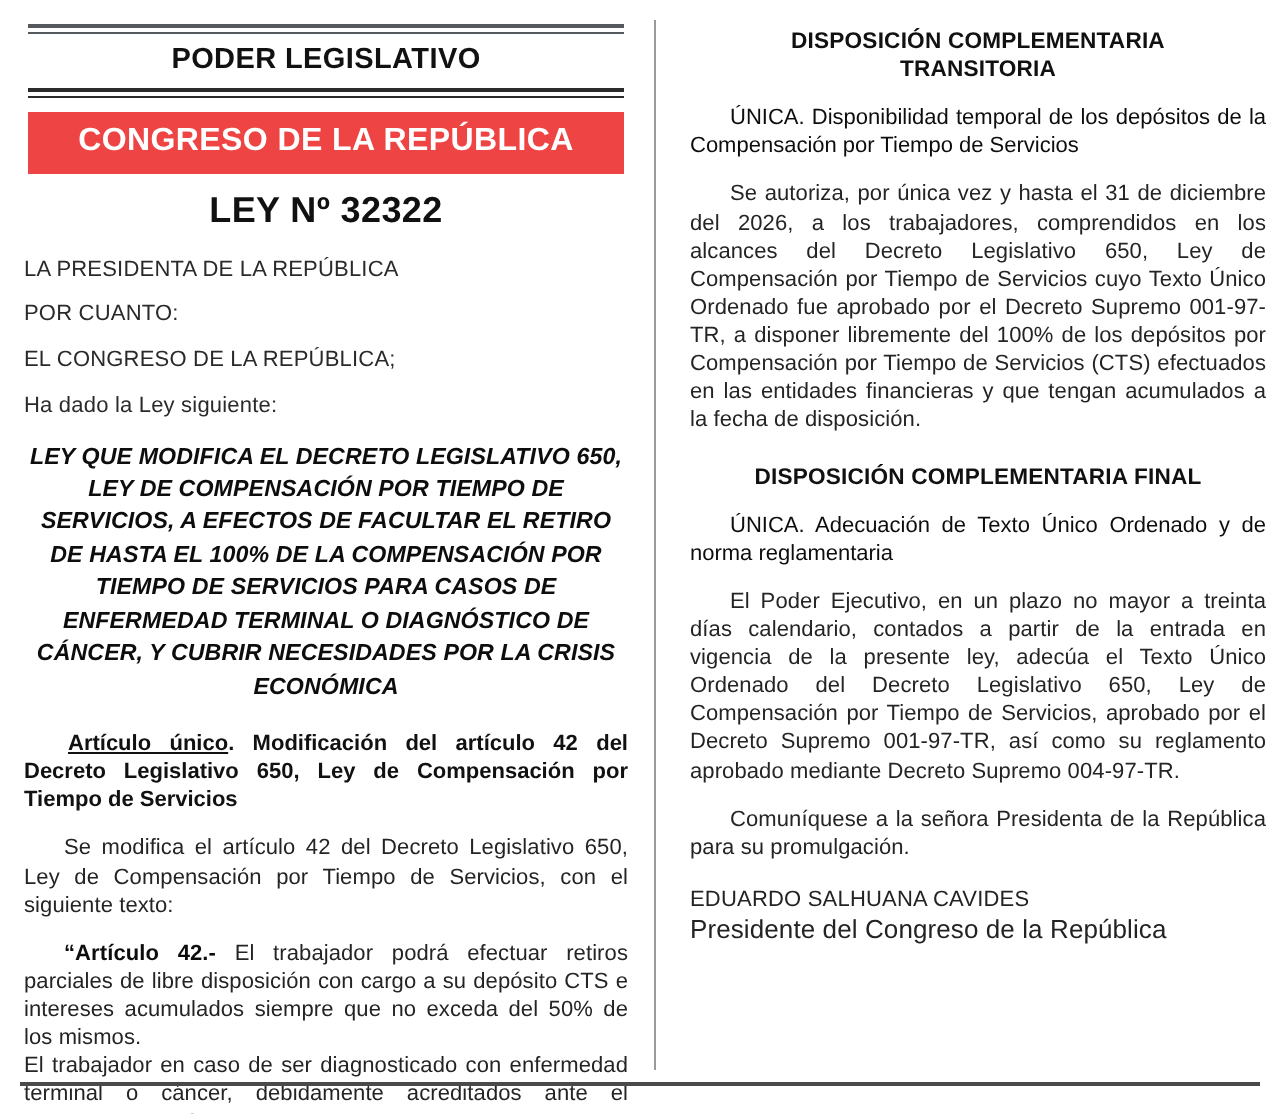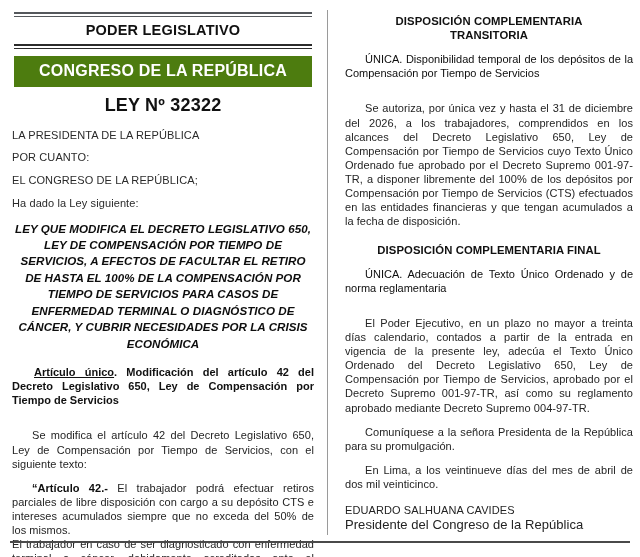--- a/index.html
+++ b/index.html
@@ -91,21 +91,21 @@
     font-size: 14.5px;
     font-weight: bold;
     letter-spacing: 0.2px;
     color: #111111;
     padding: 6px 0 5px 0;
     line-height: 1.1;
   }
 
   .banner {
     margin: 7px 2px 0 2px;
-    background: #4d7c0f;
+    background: #ef4444;
     text-align: center;
     padding: 6px 0 7px 0;
   }
   .banner-title {
     font-size: 16px;
     font-weight: bold;
     color: #ffffff;
     letter-spacing: 0.2px;
     line-height: 1.1;
   }
@@ -164,21 +164,21 @@
     color: #242424;
     letter-spacing: 0.05px;
   }
   p.para.tight {
     text-indent: 0;
   }
   p.para.gap {
     margin-top: 10px;
   }
   p.para.smallgap {
-    margin-top: 21px;
+    margin-top: 10px;
   }
   p.para b {
     color: #0d0d0d;
   }
 
   .section-head {
     text-align: center;
     font-size: 11.3px;
     font-weight: bold;
     line-height: 1.25;
@@ -271,21 +271,20 @@
       <p class="para smallgap">Se autoriza, por única vez y hasta el 31 de diciembre del 2026, a los trabajadores, comprendidos en los alcances del Decreto Legislativo 650, Ley de Compensación por Tiempo de Servicios cuyo Texto Único Ordenado fue aprobado por el Decreto Supremo 001-97-TR, a disponer libremente del 100% de los depósitos por Compensación por Tiempo de Servicios (CTS) efectuados en las entidades financieras y que tengan acumulados a la fecha de disposición.</p>
 
       <div class="section-head">DISPOSICIÓN COMPLEMENTARIA FINAL</div>
 
       <div class="sub-head">ÚNICA. Adecuación de Texto Único Ordenado y de norma reglamentaria</div>
 
       <p class="para smallgap">El Poder Ejecutivo, en un plazo no mayor a treinta días calendario, contados a partir de la entrada en vigencia de la presente ley, adecúa el Texto Único Ordenado del Decreto Legislativo 650, Ley de Compensación por Tiempo de Servicios, aprobado por el Decreto Supremo 001-97-TR, así como su reglamento aprobado mediante Decreto Supremo 004-97-TR.</p>
 
       <p class="para gap">Comuníquese a la señora Presidenta de la República para su promulgación.</p>
 
-      <p class="para gap">En Lima, a los veintinueve días del mes de abril de dos mil veinticinco.</p>
 
       <div class="signature">
         <div class="sig-name">EDUARDO SALHUANA CAVIDES</div>
         <div class="sig-role">Presidente del Congreso de la República</div>
       </div>
 
     </div>
 
     <div class="col-divider"></div>
   </div>

